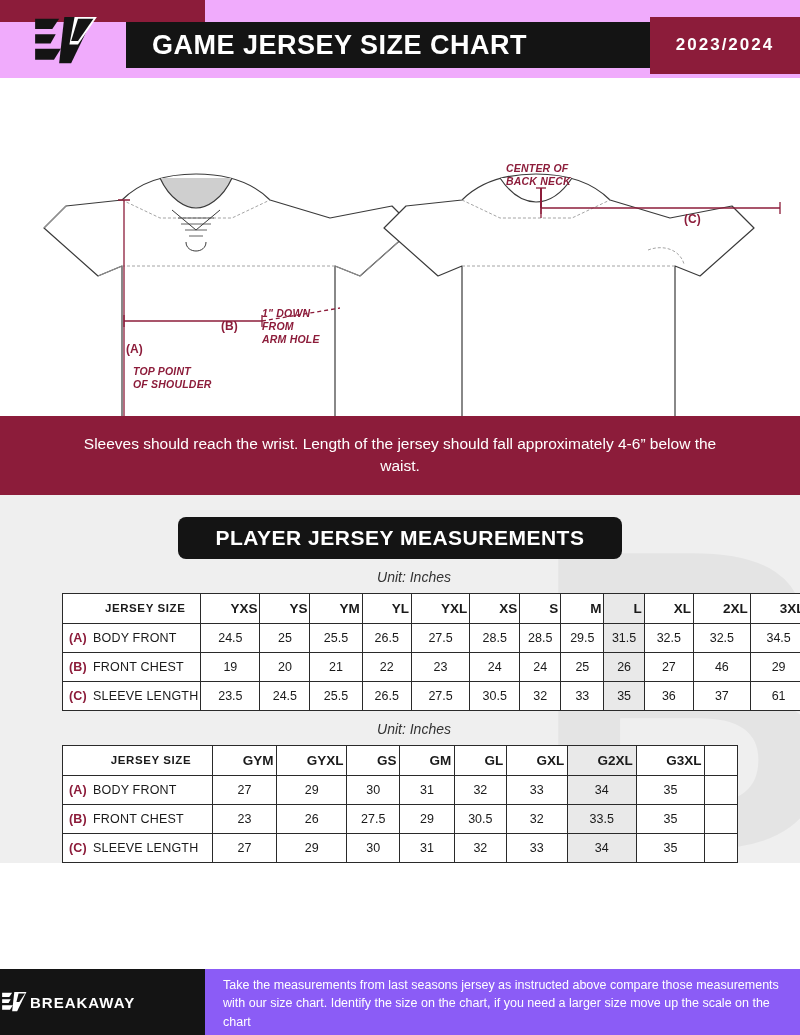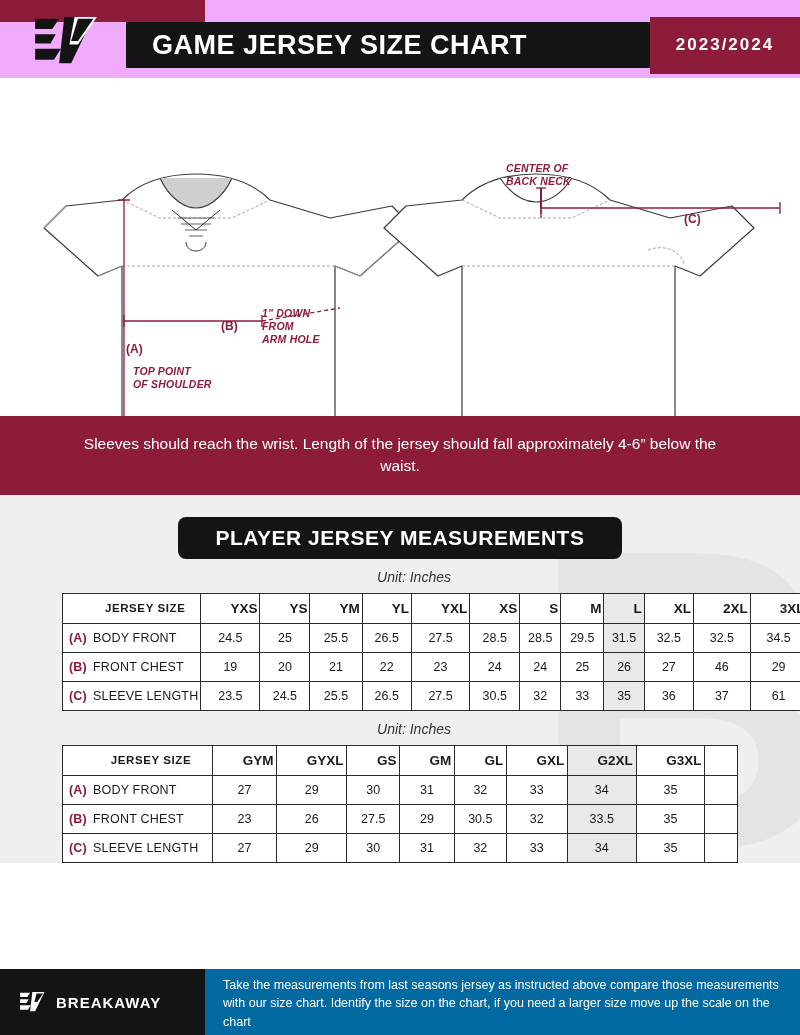--- a/index.html
+++ b/index.html
@@ -173,32 +173,30 @@
     left: 0; bottom: 0;
     width: 800px; height: 66px;
     display: flex;
     background: #141414;
   }
   .footer-brand {
     width: 205px;
     background: #141414;
     display: flex;
     align-items: center;
-    gap: 8px;
-    padding-left: 18px;
   }
   .footer-brand .name {
     color: #ffffff;
     font-weight: bold;
     font-size: 15px;
     letter-spacing: 1px;
   }
   .footer-text {
     flex: 1;
-    background: #0369a1;
+    background: #8b5cf6;
     color: #ffffff;
     font-size: 12.5px;
     line-height: 1.45;
     padding: 11px 14px 8px 18px;
     display: flex;
     align-items: center;
   }
 </style>
 </head>
 <body>

